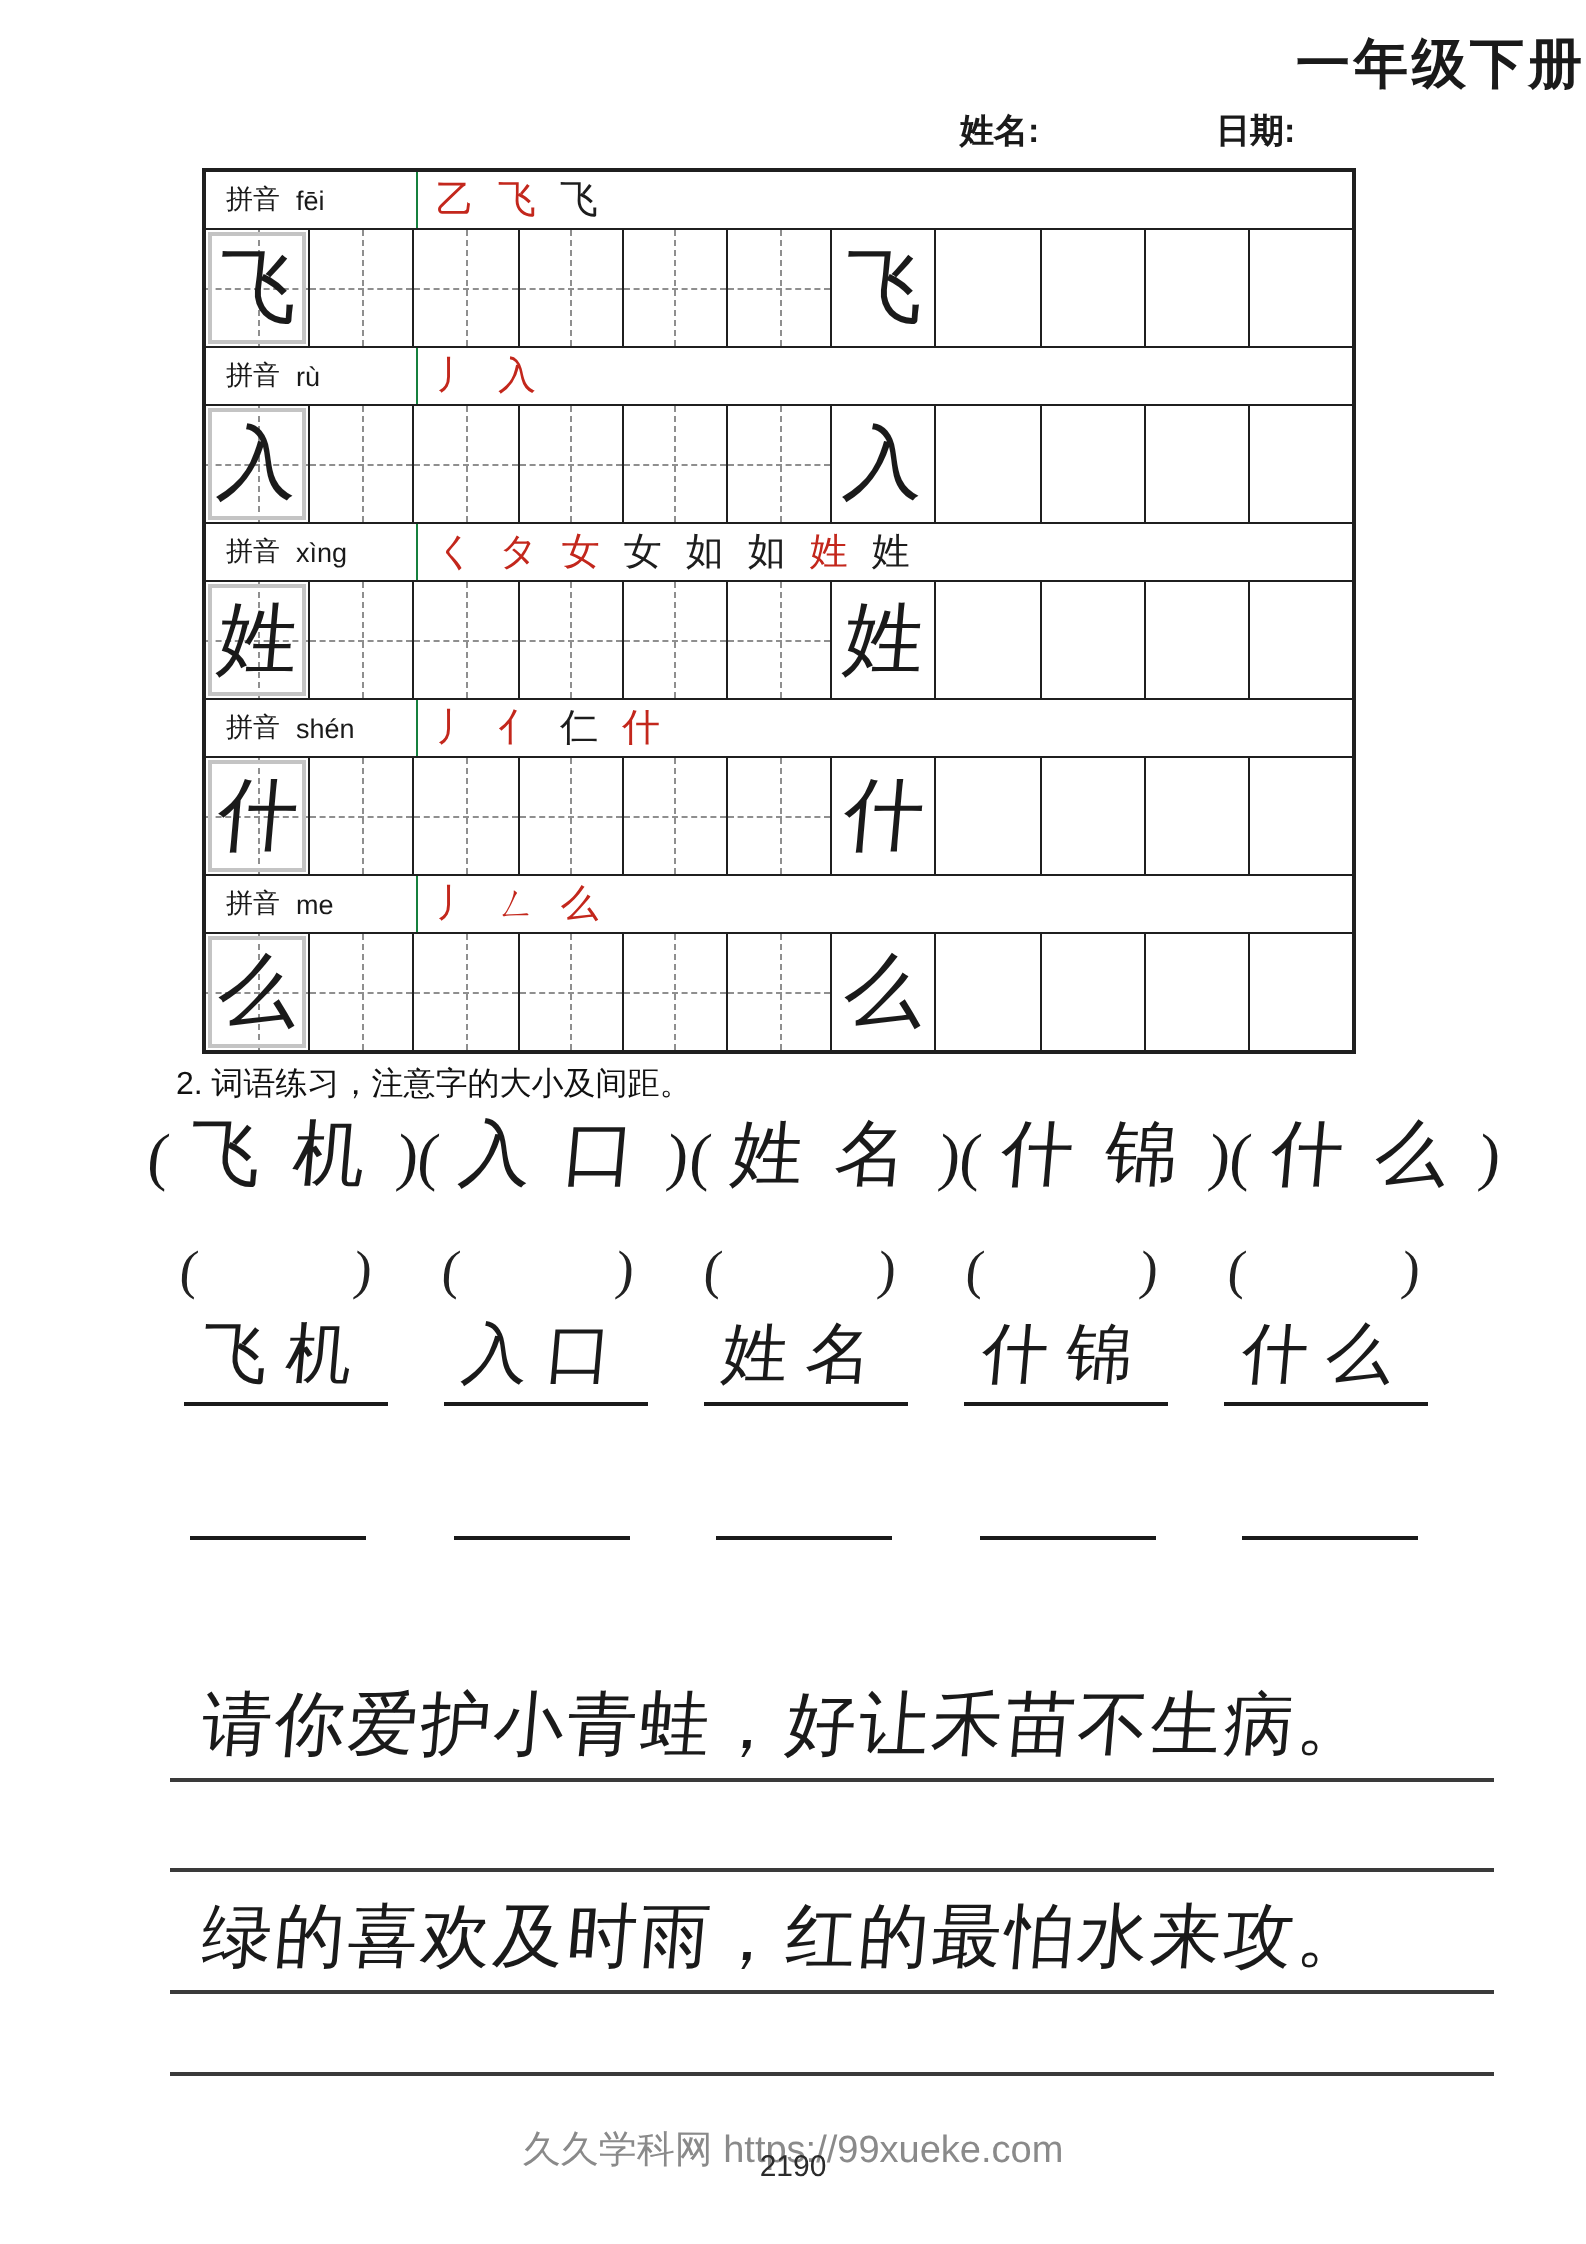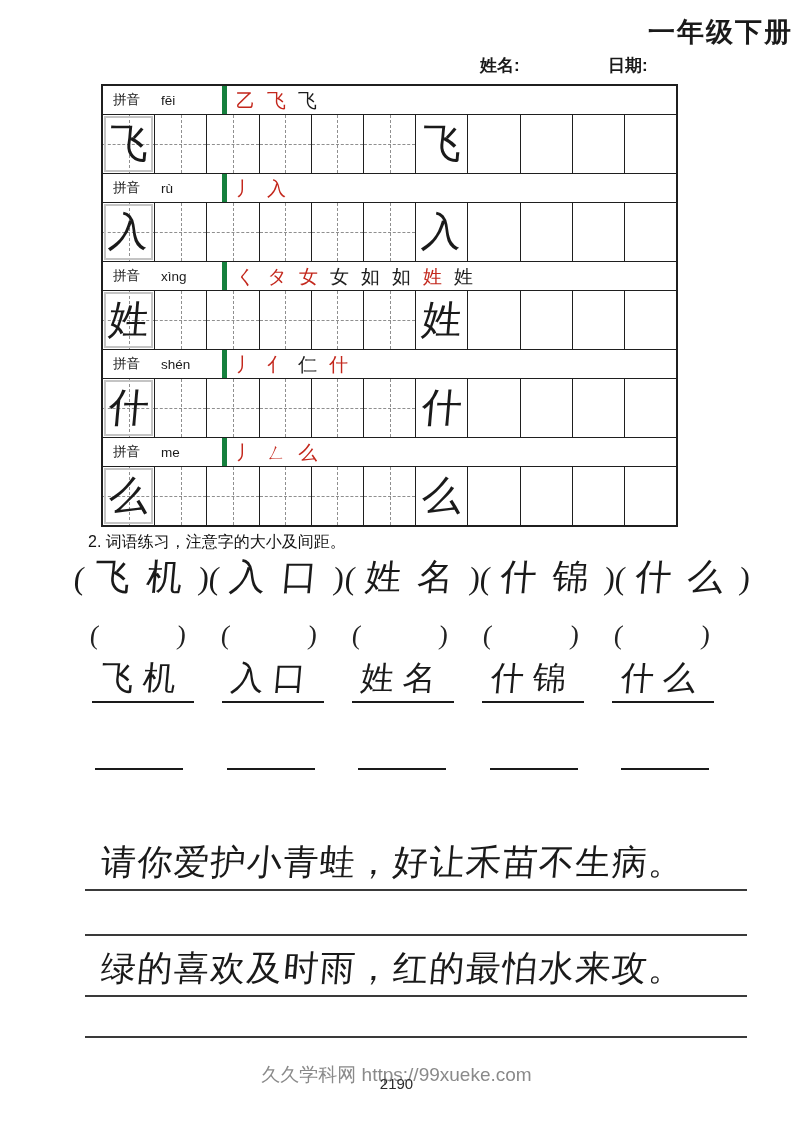--- a/index.html
+++ b/index.html
@@ -11,22 +11,22 @@
   #page-title{position:absolute;top:14px;left:0;width:100%;text-align:right;
               font-size:27px;font-weight:bold;letter-spacing:2px;}
   .namedate{position:absolute;top:54px;font-size:17px;font-weight:bold;}
   #name-label{left:480px;}
   #date-label{left:608px;}
 
   
   #practice-table{position:absolute;left:101px;top:84px;width:577px;
                   border:2px solid #1f1f1f;box-sizing:border-box;}
   .pinyin-row{display:flex;height:28px;border-bottom:1px solid #1f1f1f;align-items:center;}
-  .pylabel{width:124px;height:100%;box-sizing:border-box;border-right:5px solid #15803d;
-           padding-left:10px;display:flex;gap:21px;align-items:center;font-size:13.5px;}
+  .pylabel{width:106px;height:100%;box-sizing:border-box;border-right:1px solid #15803d;
+           padding-left:10px;display:flex;gap:8px;align-items:center;font-size:13.5px;}
   .strokes{flex:1;display:flex;gap:12px;padding-left:9px;font-size:19px;align-items:center;line-height:1;}
   .stroke-step{font-family:"Liberation Serif",serif;}
   .stroke-step.red{color:#c3271c;}
   .stroke-step.ink{color:#1d1d1d;}
   .char-row{display:flex;height:58px;border-bottom:1px solid #1f1f1f;}
   .char-row:last-child{border-bottom:none;}
   .grid-cell{flex:1;border-right:1px solid #1f1f1f;position:relative;box-sizing:border-box;
              display:flex;align-items:center;justify-content:center;}
   .grid-cell:last-child{border-right:none;}
   .grid-cell.guides::before{content:"";position:absolute;left:50%;top:0;bottom:0;border-left:1px dashed #8f8f8f;}

